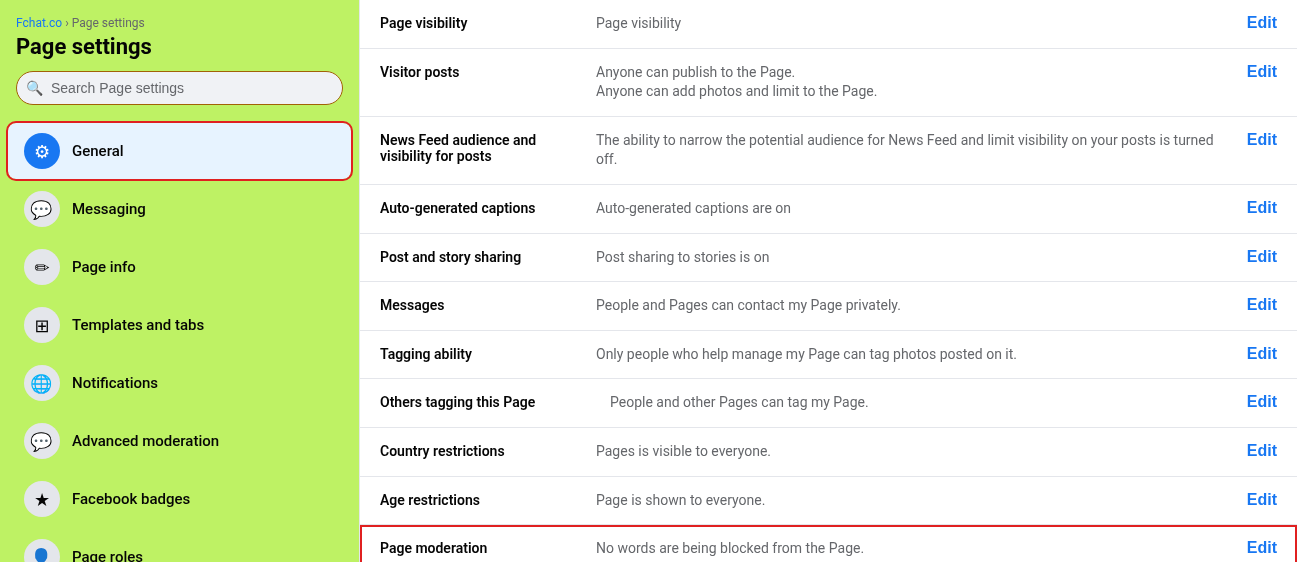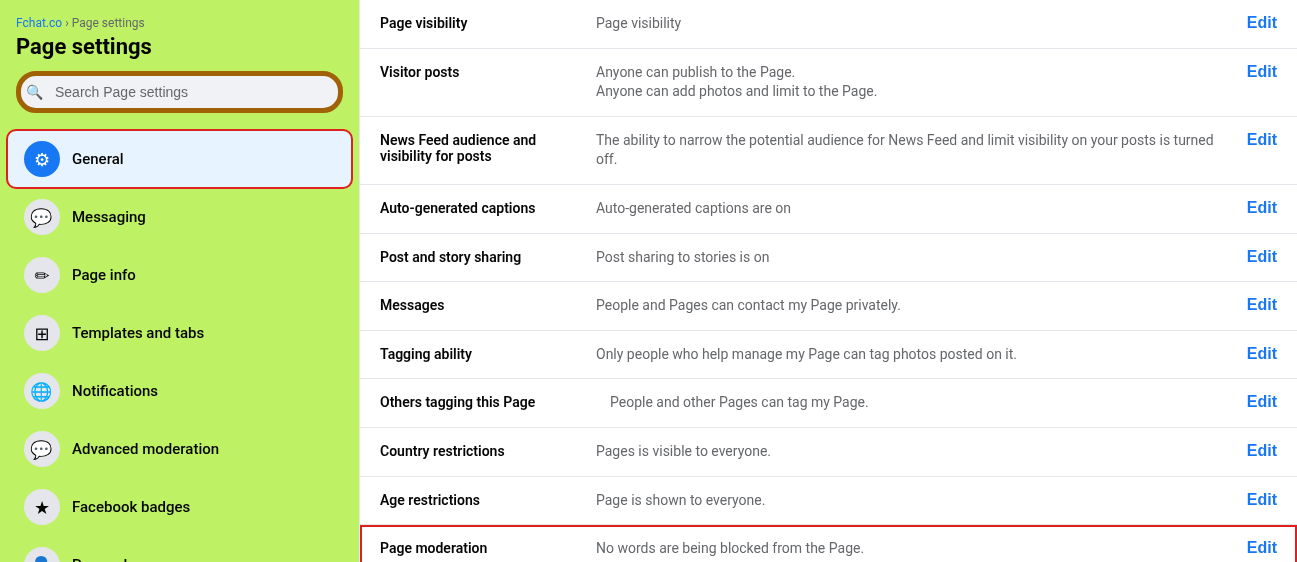--- a/index.html
+++ b/index.html
@@ -32,21 +32,21 @@
       color: #050505;
       margin-bottom: 12px;
     }
     .search-container {
       position: relative;
       margin-bottom: 8px;
     }
     .search-input {
       width: 100%;
       padding: 8px 12px 8px 34px;
-      border: 5px solid #a16207;
+      border: 1px solid #a16207;
       border-radius: 20px;
       background: #f0f2f5;
       font-size: 14px;
       color: #050505;
       outline: none;
     }
     .search-input::placeholder { color: #65676b; }
     .search-icon-wrap {
       position: absolute;
       left: 10px;

